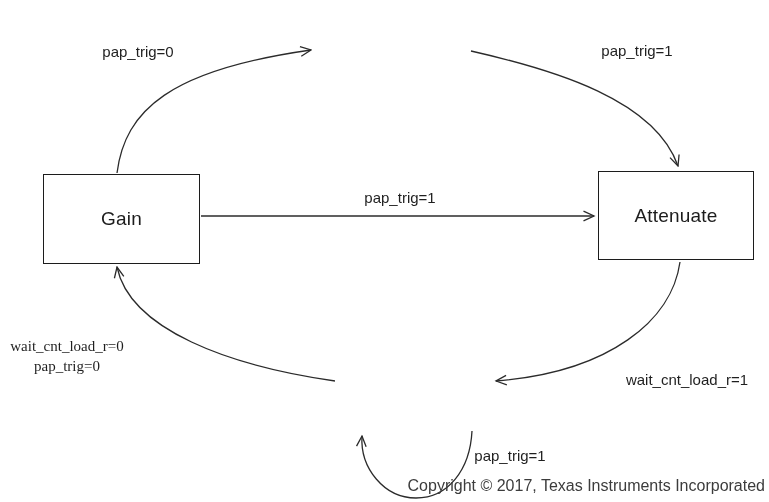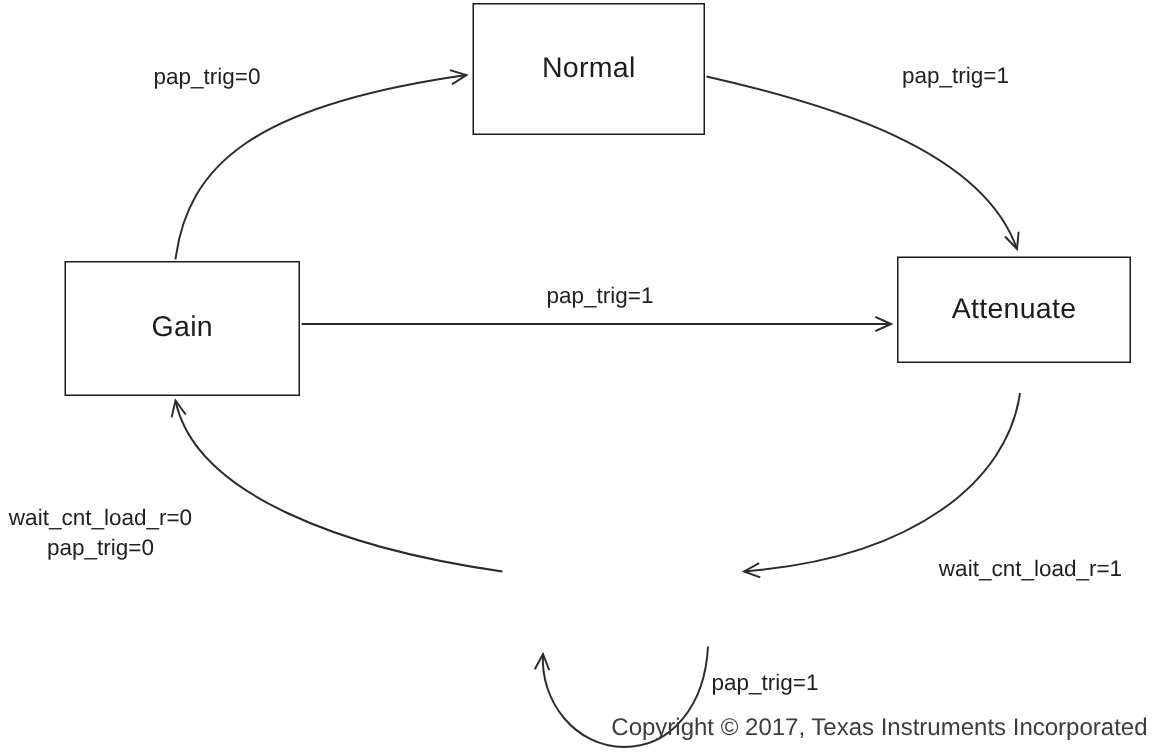--- a/index.html
+++ b/index.html
@@ -23,36 +23,36 @@
     border: 1.5px solid #1c1c1c;
     display: flex;
     align-items: center;
     justify-content: center;
     font-size: 19px;
     color: #1c1c1c;
     letter-spacing: 0.2px;
   }
   .box-normal    { left: 315px; top: 2px;   width: 155px; height: 88px; }
   .box-gain      { left: 43px;  top: 174px; width: 157px; height: 90px; }
-  .box-attenuate { left: 598px; top: 171px; width: 156px; height: 71px; }
+  .box-attenuate { left: 598px; top: 171px; width: 156px; height: 89px; }
   .box-wait      { left: 335px; top: 343px; width: 157px; height: 88px; }
   .edge-label {
     position: absolute;
     transform: translate(-50%, -50%);
     font-size: 15px;
     line-height: 20px;
     color: #1f1f1f;
     text-align: center;
     white-space: nowrap;
   }
   .lbl-gain-normal      { left: 138px; top: 52px;  }
   .lbl-normal-attenuate { left: 637px; top: 51px;  }
   .lbl-gain-attenuate   { left: 400px; top: 198px; }
   .lbl-attenuate-wait   { left: 660px; top: 380px; margin-left: 27px; }
-  .lbl-wait-gain        { left: 67px;  top: 356px; }
+  .lbl-wait-gain        { left: 67px;  top: 356px; font-family: Liberation Serif, serif; }
   .lbl-wait-self        { left: 510px; top: 456px; }
   .copyright {
     position: absolute;
     right: 4px;
     bottom: 7px;
     font-size: 16px;
     color: #3c3c3c;
     white-space: nowrap;
   }
 </style>
@@ -68,23 +68,20 @@
       </marker>
     </defs>
     <path d="M 117 173 C 125 110 170 70 311 50" fill="none" stroke="#2b2b2b" stroke-width="1.3" marker-end="url(#arrow)"></path>
     <path d="M 471 51 C 555 70 655 100 678 166" fill="none" stroke="#2b2b2b" stroke-width="1.3" marker-end="url(#arrow)"></path>
     <path d="M 201 216 L 594 216" fill="none" stroke="#2b2b2b" stroke-width="1.4" marker-end="url(#arrow)"></path>
     <path d="M 680 262 C 672 320 610 372 496 381" fill="none" stroke="#2b2b2b" stroke-width="1.3" marker-end="url(#arrow)"></path>
     <path d="M 335 381 C 230 366 130 330 117 267" fill="none" stroke="#2b2b2b" stroke-width="1.3" marker-end="url(#arrow)"></path>
     <path d="M 472 431 C 470 470 448 498 416 498 C 384 498 360 468 362 436" fill="none" stroke="#2b2b2b" stroke-width="1.3" marker-end="url(#arrow)"></path>
   </svg>
 
-  <div class="state-box box-normal">
-    <span>Normal</span>
-  </div>
   <div class="state-box box-gain">
     <span>Gain</span>
   </div>
   <div class="state-box box-attenuate">
     <span>Attenuate</span>
   </div>
 
   <div class="edge-label lbl-gain-normal">
     <div>pap_trig=0</div>
   </div>

